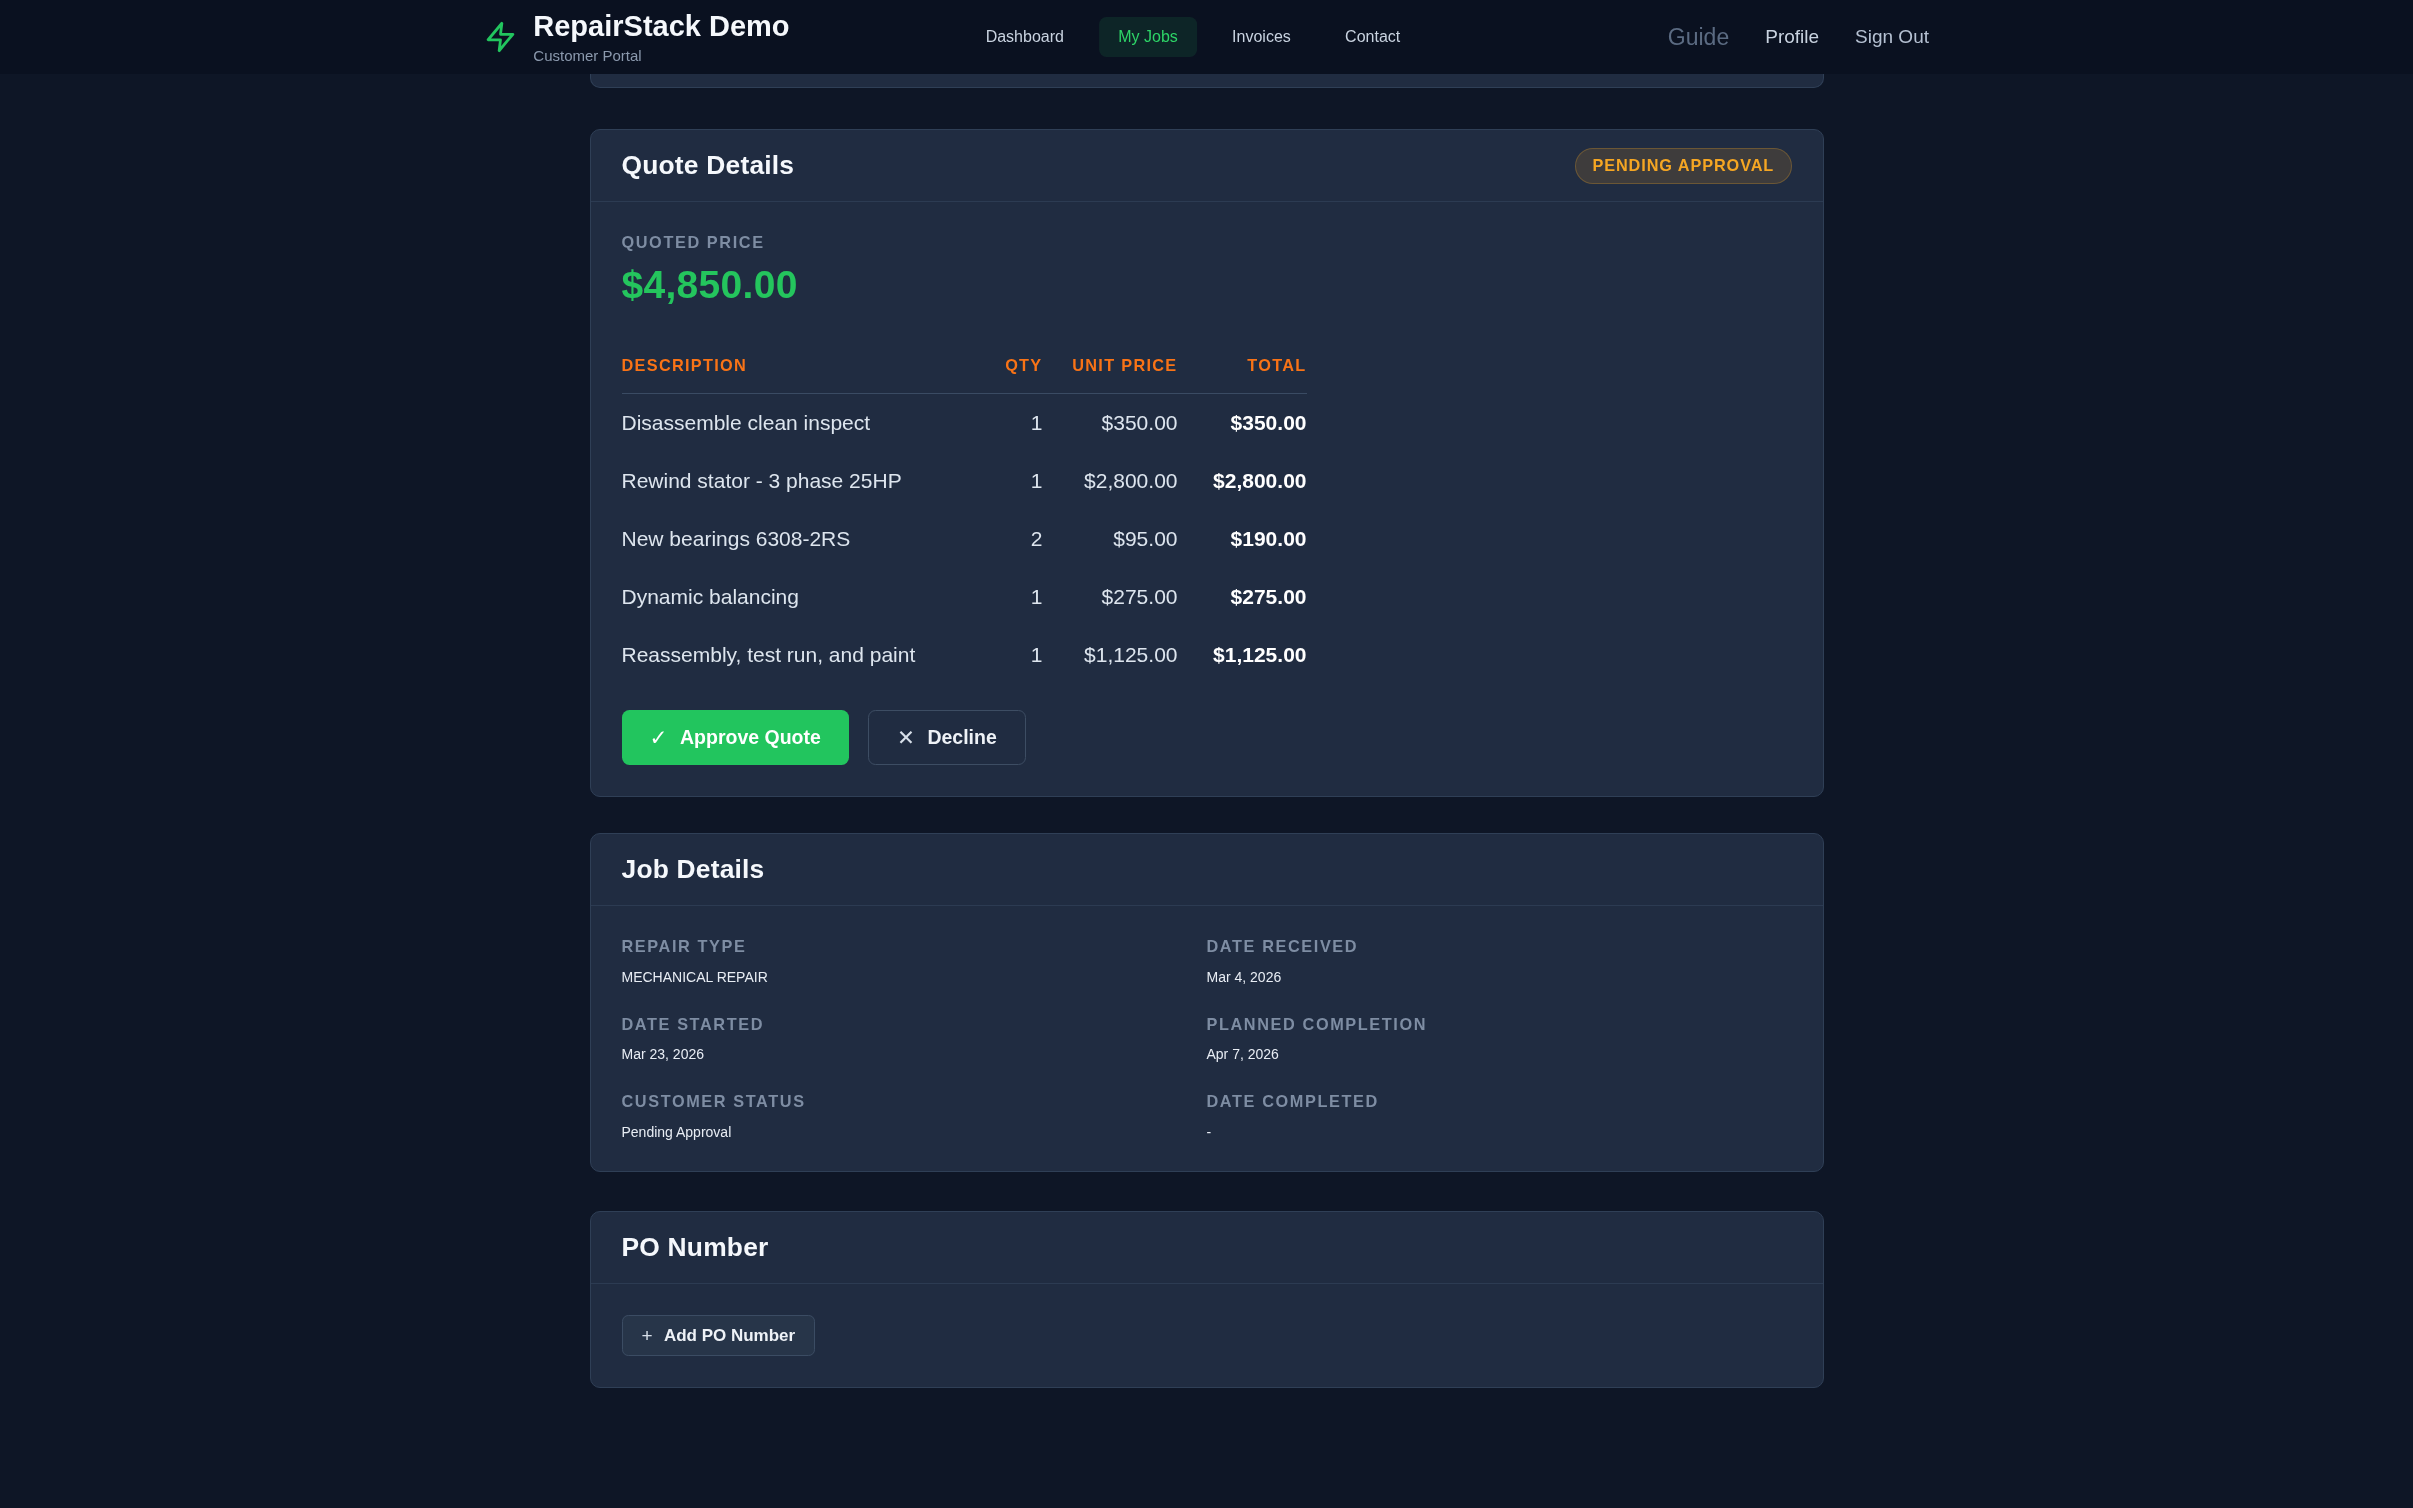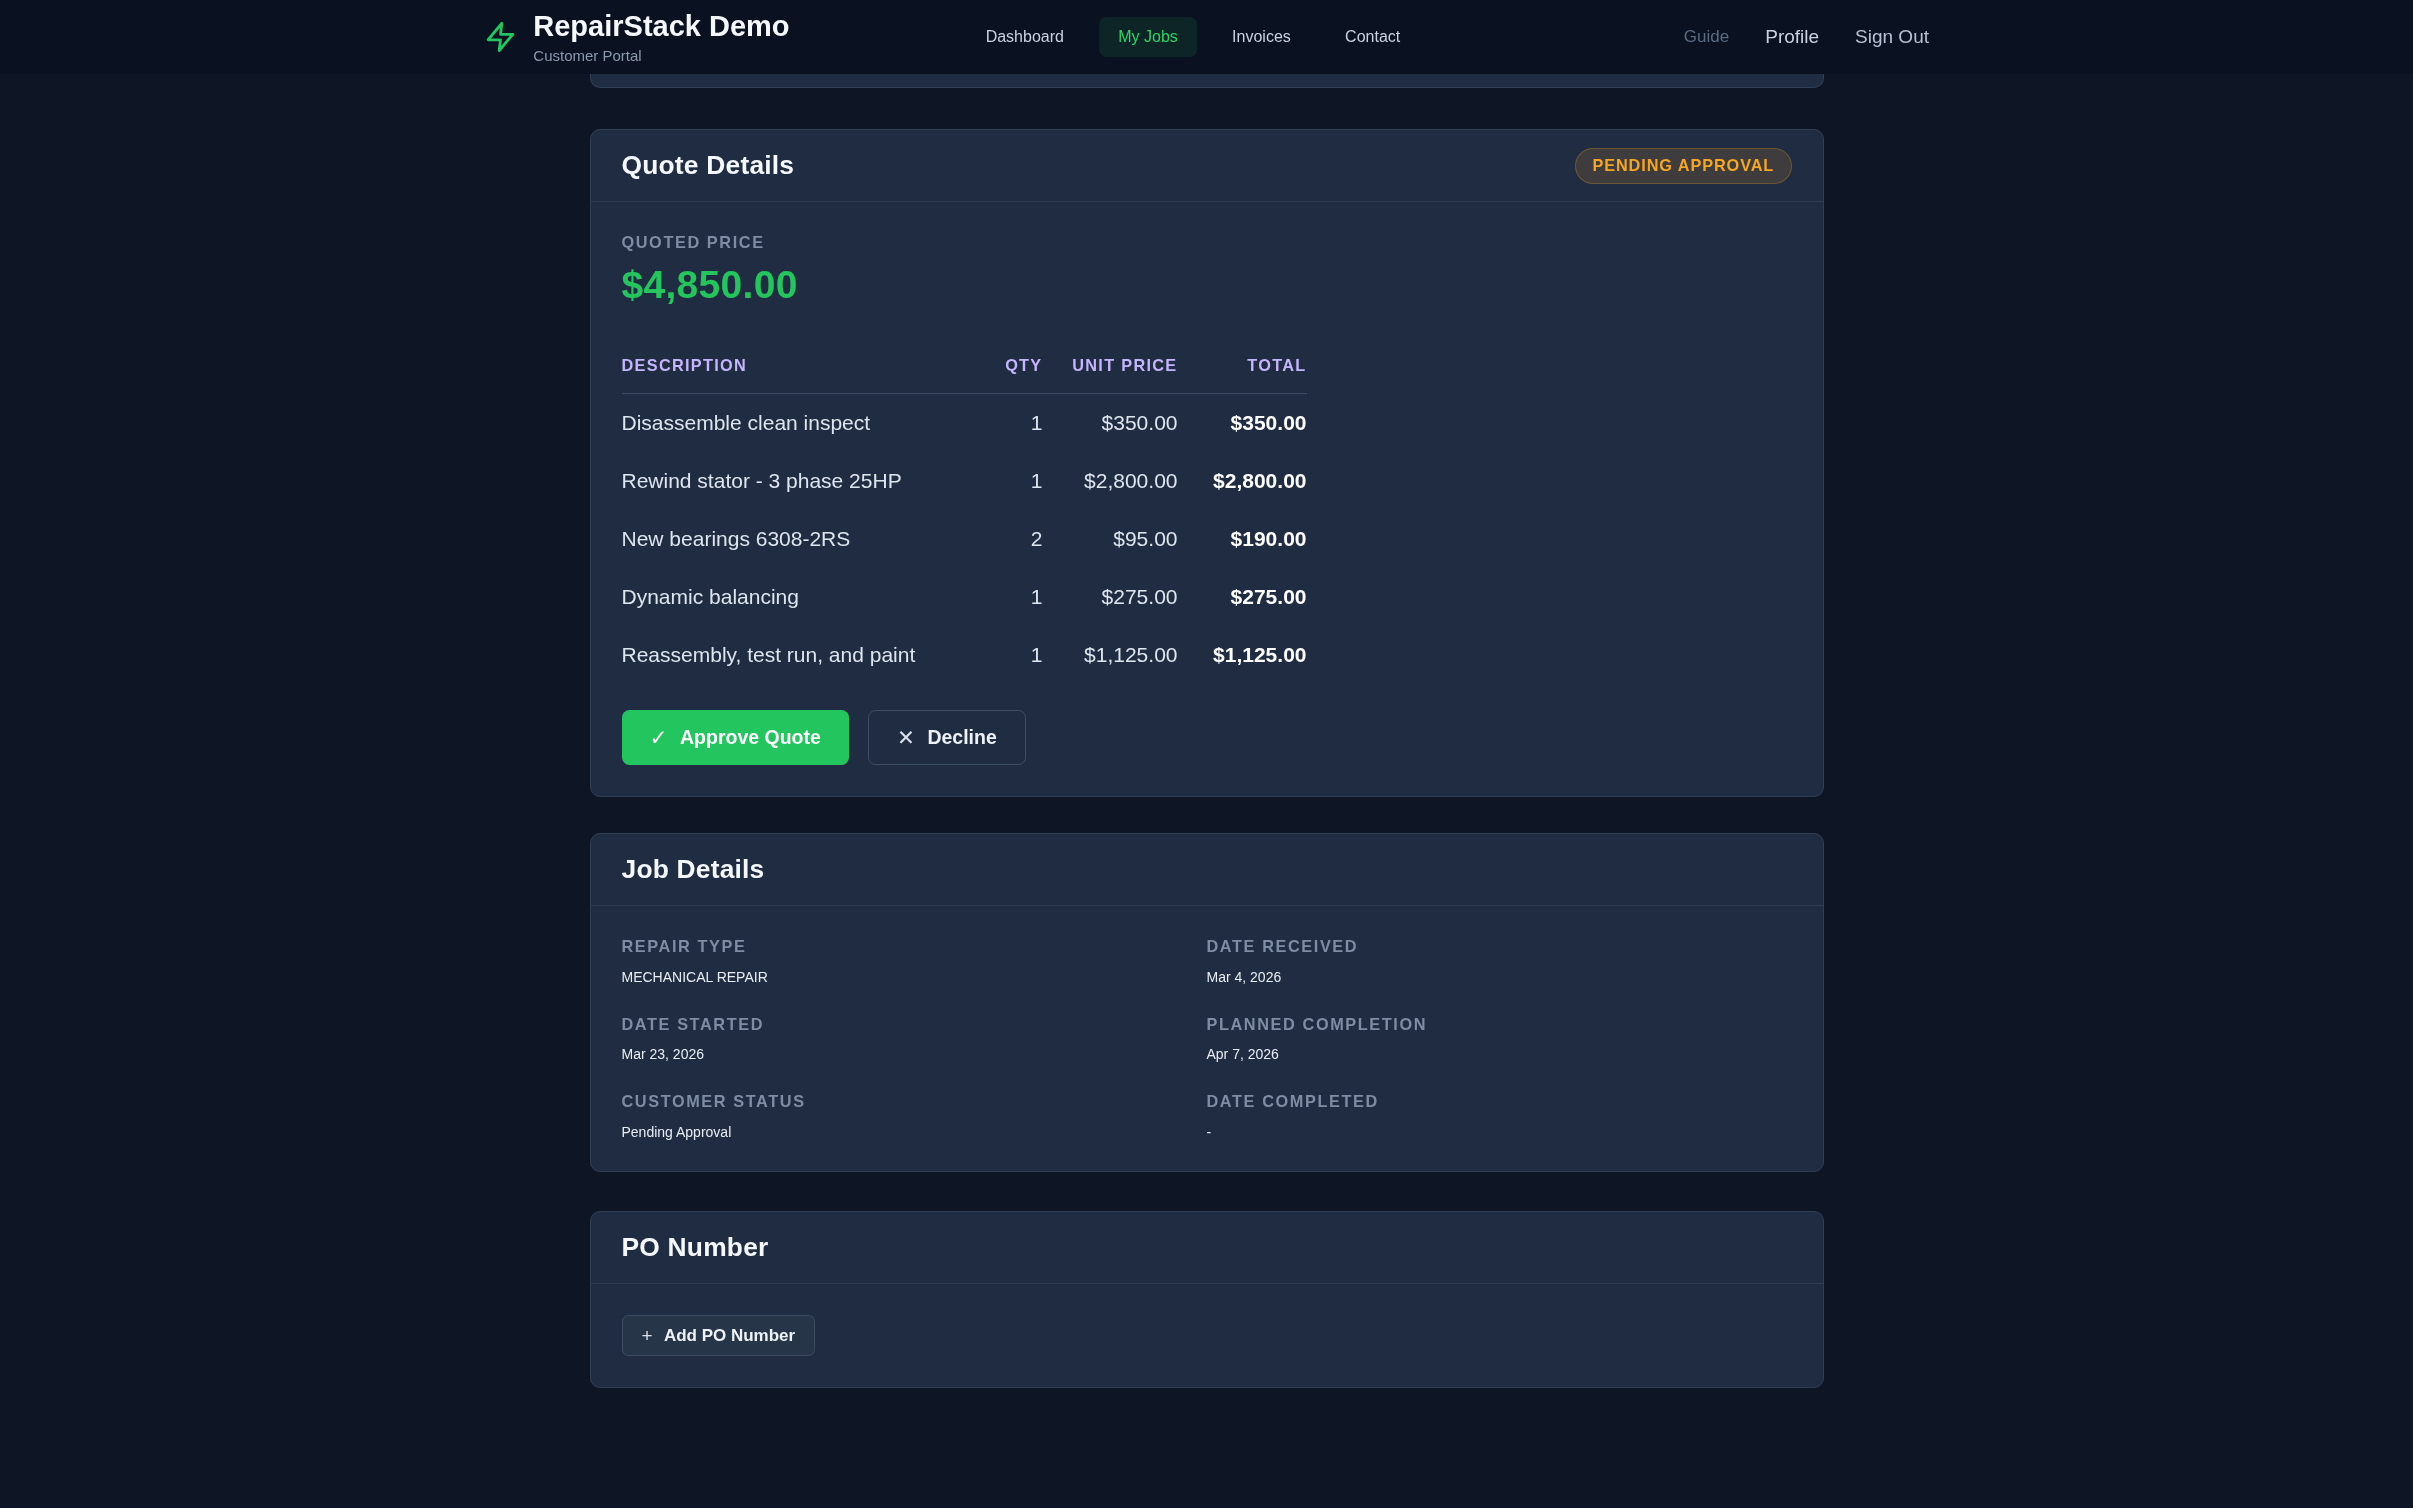--- a/index.html
+++ b/index.html
@@ -40,21 +40,21 @@
     border-radius: 7.5px;
     cursor: pointer;
     white-space: nowrap;
   }
   .nav-link.active {
     color: #2dd467;
     background: rgba(45, 212, 103, 0.10);
   }
   .nav-right { margin-left: auto; display: flex; align-items: center; gap: 36px; }
   .nav-right a { text-decoration: none; cursor: pointer; white-space: nowrap; }
-  .nav-right .muted { font-size: 17px; color: #5b6b82; }
+  .nav-right .muted { font-size: 23px; color: #5b6b82; }
   .nav-right .plain { font-size: 19px; color: #c9d3e0; }
   .nav-right .dim   { font-size: 19px; color: #b5c1d2; }
 
   
   .container { width: 1234px; margin: 0 auto; }
 
   .card {
     background: #202c41;
     border: 1.3px solid #2f3f56;
     border-radius: 10px;
@@ -112,21 +112,21 @@
     table-layout: fixed;
   }
   .quote-table col.c-desc  { width: 352px; }
   .quote-table col.c-qty   { width: 69px; }
   .quote-table col.c-unit  { width: 135px; }
   .quote-table col.c-total { width: 129px; }
   .quote-table th {
     font-size: 16.3px;
     font-weight: 600;
     letter-spacing: 1.3px;
-    color: #c4b5fd;
+    color: #f97316;
     text-transform: uppercase;
     text-align: right;
     padding: 0 0 17.6px 0;
     border-bottom: 1.3px solid #3a4b63;
   }
   .quote-table th.left { text-align: left; }
   .quote-table td {
     font-size: 21px;
     color: #dde5ee;
     text-align: right;

